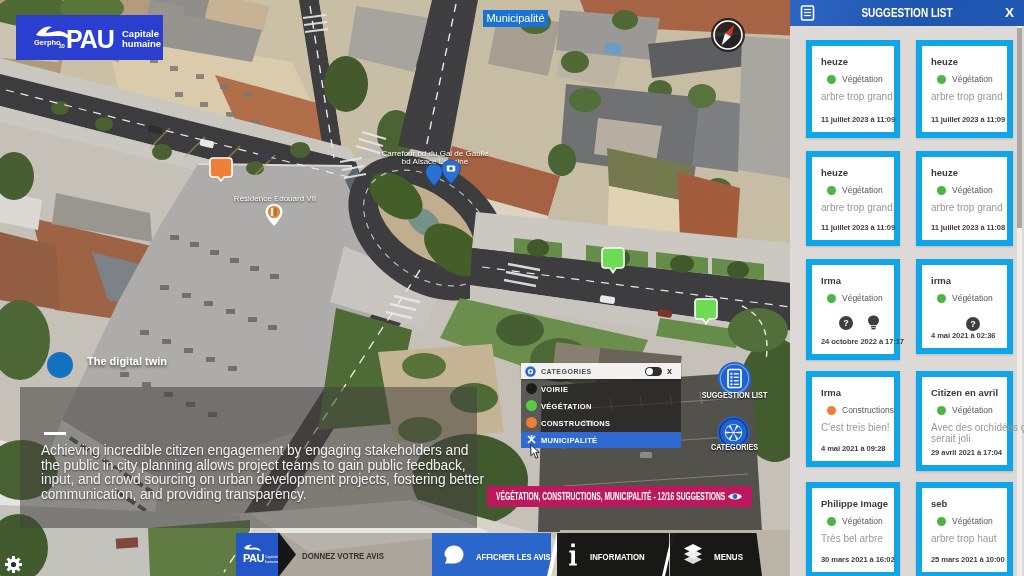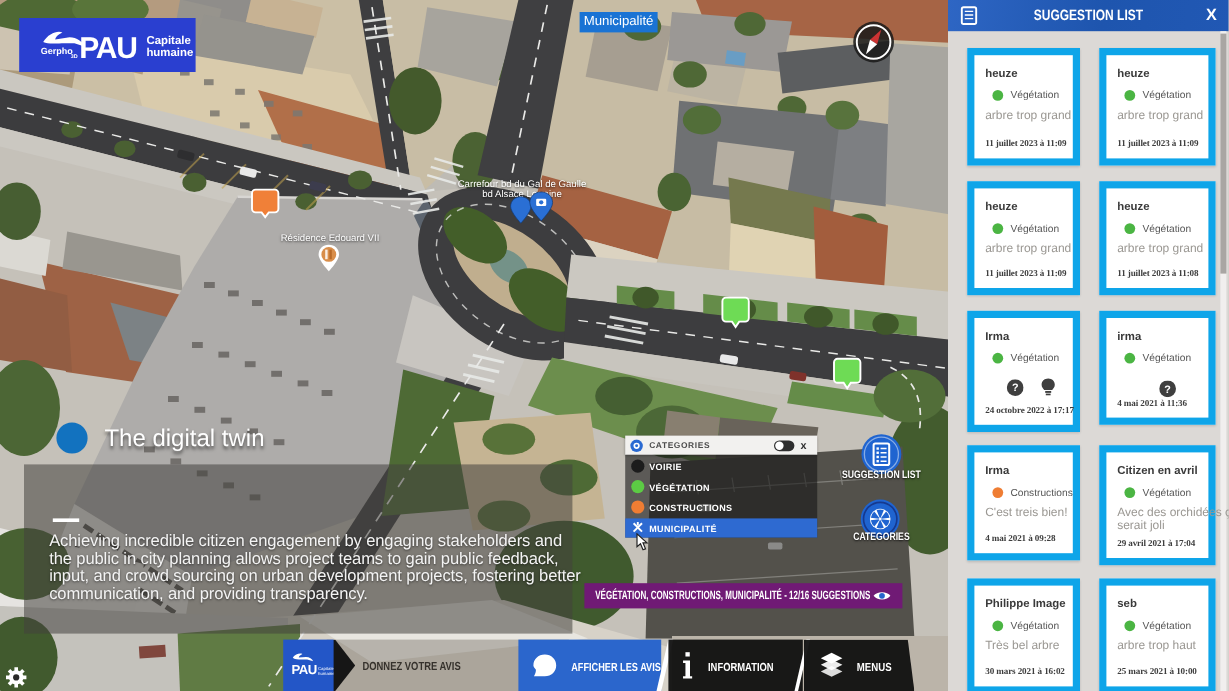--- a/index.html
+++ b/index.html
@@ -3,21 +3,21 @@
 <meta charset="utf-8">
 <style>
 html,body{margin:0;padding:0;width:1024px;height:576px;overflow:hidden;font-family:"Liberation Sans",sans-serif;}
 #stage{position:relative;width:1024px;height:576px;background:#c6c1b7;overflow:hidden;}
 .abs{position:absolute;}
 .card{position:absolute;background:#fff;border:6px solid #0ea5e9;box-shadow:0 1px 2px rgba(0,0,0,.15);box-sizing:border-box;}
 .ct{position:absolute;left:9px;top:10px;font-size:9.5px;font-weight:bold;color:#3a3a3a;white-space:nowrap;}
 .crow{position:absolute;left:15px;top:28px;font-size:8.5px;color:#555;white-space:nowrap;}
 .cdot{display:inline-block;width:9px;height:9px;border-radius:50%;vertical-align:-1.5px;margin-right:6px;}
 .cdesc{position:absolute;left:9px;top:45px;font-size:10px;color:#9a9792;line-height:11px;white-space:nowrap;}
-.cdate{position:absolute;left:9px;bottom:8px;font-size:7.6px;font-weight:bold;color:#3e3e3e;white-space:nowrap;letter-spacing:-0.1px;font-family:Liberation Serif, serif;}
+.cdate{position:absolute;left:9px;bottom:8px;font-size:7.6px;font-weight:bold;color:#3e3e3e;white-space:nowrap;letter-spacing:-0.1px;}
 </style>
 </head>
 <body>
 <div id="stage">
 
 <svg class="abs" style="left:0;top:0;filter:saturate(.82) blur(.6px)" width="1024" height="576" viewBox="0 0 1024 576">
 
   <rect x="0" y="0" width="1024" height="576" fill="#c6c1b7"></rect>
   <g>
 
@@ -400,21 +400,21 @@
 <svg class="abs" style="left:598px;top:244px" width="30" height="32" viewBox="0 0 30 32">
   <path d="M 7,4 h 16 a 3,3 0 0 1 3,3 v 14 a 3,3 0 0 1 -3,3 h -5 l -3,4.5 -3,-4.5 h -5 a 3,3 0 0 1 -3,-3 v -14 a 3,3 0 0 1 3,-3 z" fill="#6edb55" stroke="#fff" stroke-width="1.6"></path>
 </svg>
 
 <svg class="abs" style="left:691px;top:295px" width="30" height="32" viewBox="0 0 30 32">
   <path d="M 7,4 h 16 a 3,3 0 0 1 3,3 v 14 a 3,3 0 0 1 -3,3 h -5 l -3,4.5 -3,-4.5 h -5 a 3,3 0 0 1 -3,-3 v -14 a 3,3 0 0 1 3,-3 z" fill="#6edb55" stroke="#fff" stroke-width="1.6"></path>
 </svg>
 
 <div class="abs" style="left:47px;top:352px;width:26px;height:26px;border-radius:50%;background:#1272bf;"></div>
 
-<div class="abs" style="left:87px;top:355px;color:#fff;font-size:20px;font-weight:normal;text-shadow:0 2px 3px rgba(0,0,0,.6);">The digital twin</div>
+<div class="abs" style="left:87px;top:355px;color:#fff;font-size:11px;font-weight:bold;text-shadow:0 2px 3px rgba(0,0,0,.6);">The digital twin</div>
 
 <div class="abs" style="left:20px;top:387px;width:457px;height:141px;background:rgba(68,66,62,0.55);"></div>
 
 
 <div class="abs" style="left:44px;top:432px;width:22px;height:2.5px;background:#fff;"></div>
 
 <div class="abs" style="left:41px;top:444px;width:460px;color:#f4f4f4;font-size:13.8px;line-height:14.7px;letter-spacing:-0.1px;font-weight:500;text-shadow:0 1px 2px rgba(0,0,0,.55);">Achieving incredible citizen engagement by engaging stakeholders and<br>the public in city planning allows project teams to gain public feedback,<br>input, and crowd sourcing on urban development projects, fostering better<br>communication, and providing transparency.</div>
 
 <div class="abs" style="left:521px;top:363px;width:160px;height:85px;">
 
@@ -485,21 +485,21 @@
     <path d="M18.2,16.6 L22.4,11.3 A7.9,7.9 0 0 1 25.3,16.4 L18.7,17.3 Z"></path>
     <path d="M18.7,17.7 L25.3,18.6 A7.9,7.9 0 0 1 22.4,23.7 L18.2,18.4 Z"></path>
     <path d="M17.9,18.6 L20.5,24.8 A7.9,7.9 0 0 1 14.5,24.8 L17.1,18.6 Z"></path>
     <path d="M16.8,18.4 L12.6,23.7 A7.9,7.9 0 0 1 9.7,18.6 L16.3,17.7 Z"></path>
     <path d="M16.3,17.3 L9.7,16.4 A7.9,7.9 0 0 1 12.6,11.3 L16.8,16.6 Z"></path>
   </g>
 </svg>
 
 <div class="abs" style="left:667px;top:442px;width:135px;text-align:center;color:#fff;font-size:9px;font-weight:bold;white-space:nowrap;transform:scaleX(0.80);transform-origin:50% 0;text-shadow:0 1px 2px rgba(0,0,0,.85);">CATEGORIES</div>
 
-<div class="abs" style="left:487px;top:486px;width:265px;height:21px;background:#701a75;">
+<div class="abs" style="left:487px;top:486px;width:265px;height:21px;background:#be185d;">
   <span class="abs" style="left:9px;top:5px;font-size:10px;font-weight:bold;color:#fff;white-space:nowrap;transform:scaleX(0.67);transform-origin:0 0;">VÉGÉTATION, CONSTRUCTIONS, MUNICIPALITÉ - 12/16 SUGGESTIONS</span>
   <svg class="abs" style="left:240px;top:4px" width="16" height="13" viewBox="0 0 16 13">
         <path d="M1,6.5 C3.5,2.5 12.5,2.5 15,6.5 C12.5,10.5 3.5,10.5 1,6.5 Z" fill="#fff"></path>
         <circle cx="8" cy="6.5" r="2.4" fill="#2565cc"></circle>
       </svg>
 </div>
 
 <svg class="abs" style="left:4px;top:555px" width="19" height="19" viewBox="0 0 19 19">
   <g fill="#fff">
         <circle cx="9.5" cy="9.5" r="6"></circle>
@@ -628,21 +628,21 @@
   </div>
 
   <div class="card" style="left:126px;top:259px;width:97px;height:95px;">
     <div class="ct">irma</div>
     <div class="crow"><span class="cdot" style="background:#4bb543;"></span><span class="clab">Végétation</span></div>
 
     <svg class="abs" style="left:44px;top:52px" width="14" height="14" viewBox="0 0 14 14">
           <circle cx="7" cy="7" r="7" fill="#3f3f3f"></circle>
           <text x="7" y="10.2" font-size="9" font-weight="bold" fill="#fff" text-anchor="middle">?</text>
         </svg>
-    <div class="cdate">4 mai 2021 à 11:36</div>
+    <div class="cdate">4 mai 2021 à 02:36</div>
   </div>
 
   <div class="card" style="left:16px;top:371px;width:94px;height:96px;">
     <div class="ct">Irma</div>
     <div class="crow"><span class="cdot" style="background:#ef7d33;"></span><span class="clab">Constructions</span></div>
     <div class="cdesc">C'est treis bien!</div>
     <div class="cdate">4 mai 2021 à 09:28</div>
   </div>
 
   <div class="card" style="left:126px;top:371px;width:97px;height:100px;">

